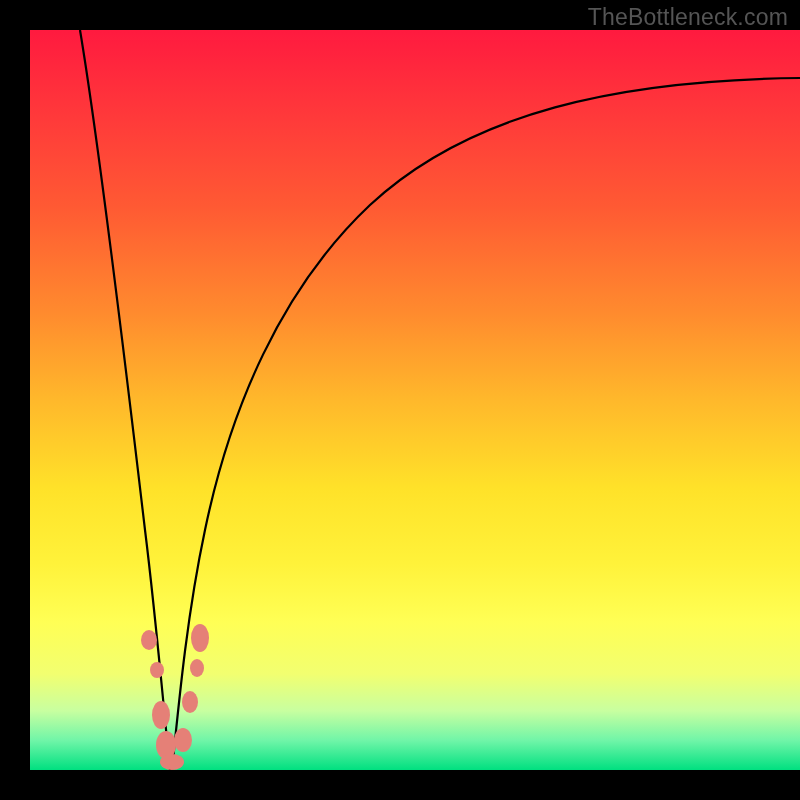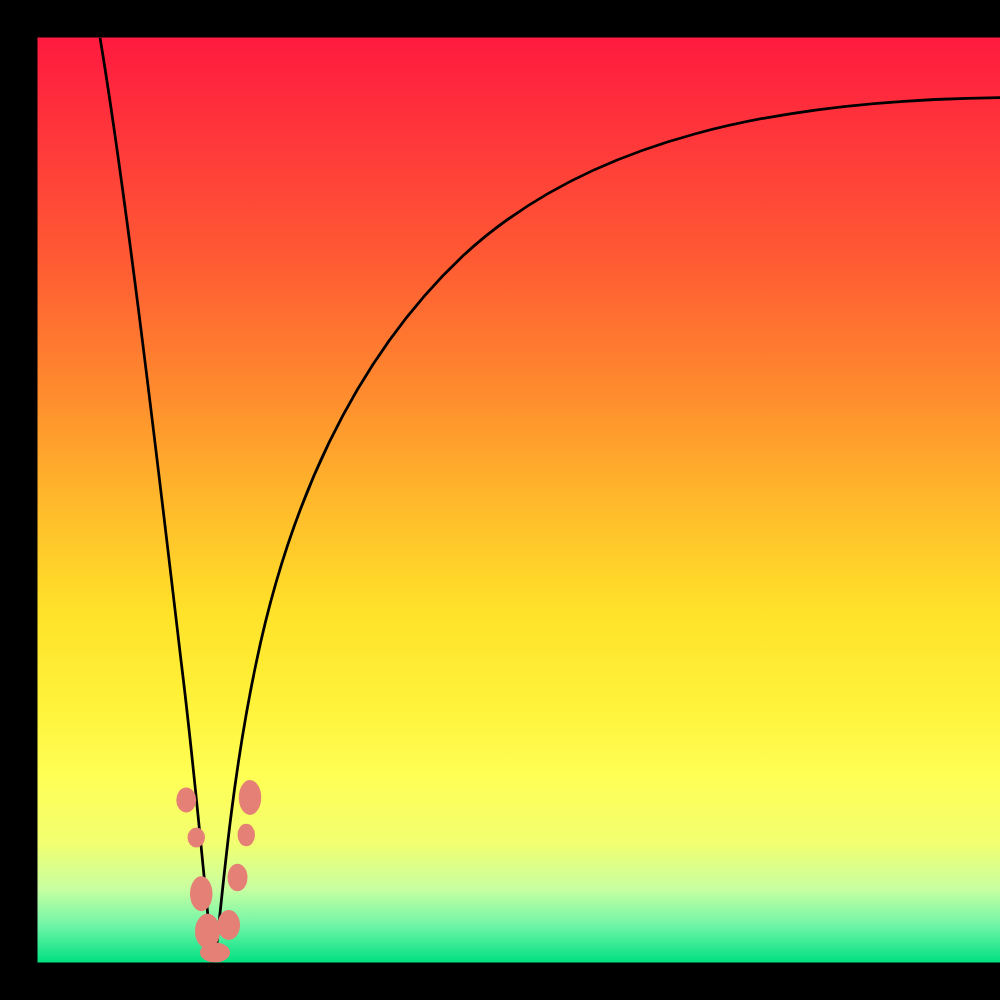--- a/index.html
+++ b/index.html
@@ -53,20 +53,21 @@
     height: 100%;
   }
   .curve { fill: none; stroke: #000; stroke-width: 2.2; }
   .blob { fill: #e58077; }
 </style>
 </head>
 <body>
 
 <div class="stage">
 
+  <div class="watermark">TheBottleneck.com</div>
 
   <div class="plot-area">
     <div class="gradient"></div>
 
     <svg class="curves" viewBox="0 0 770 740" preserveAspectRatio="none">
 
       <path class="curve" d="M 50 0
                C 70 120, 95 330, 115 500
                C 125 580, 132 660, 140 740"></path>
 

